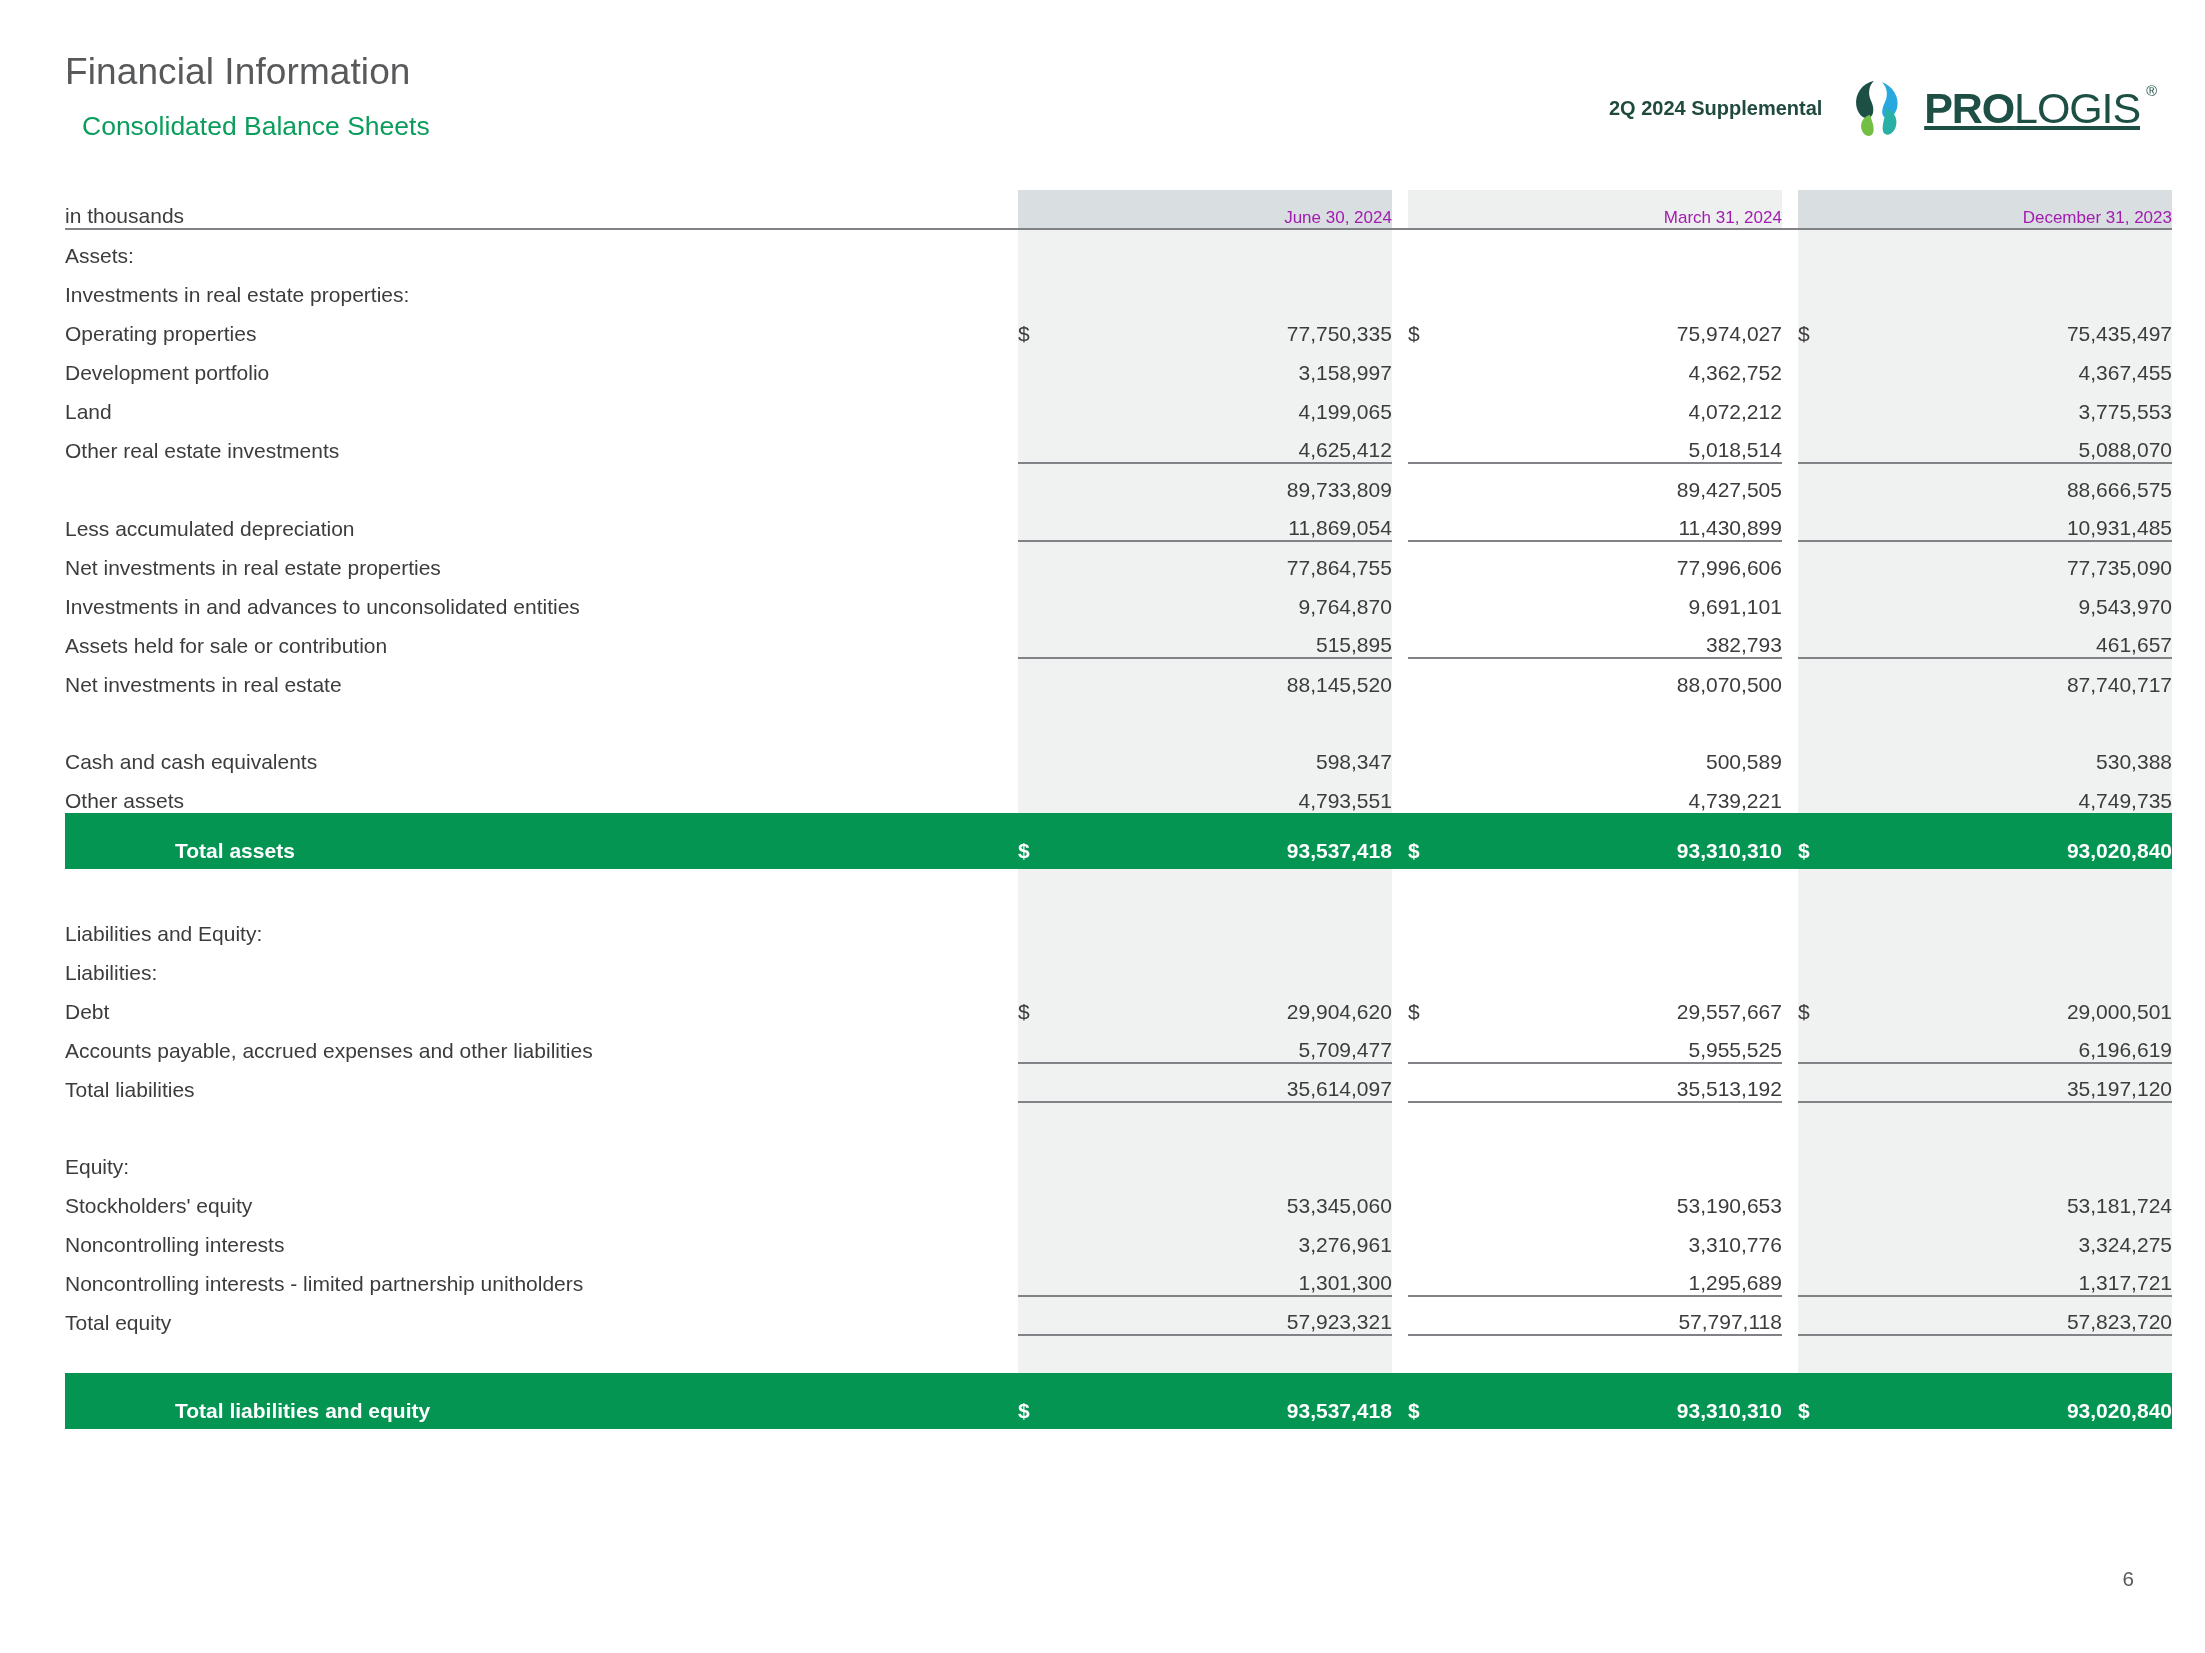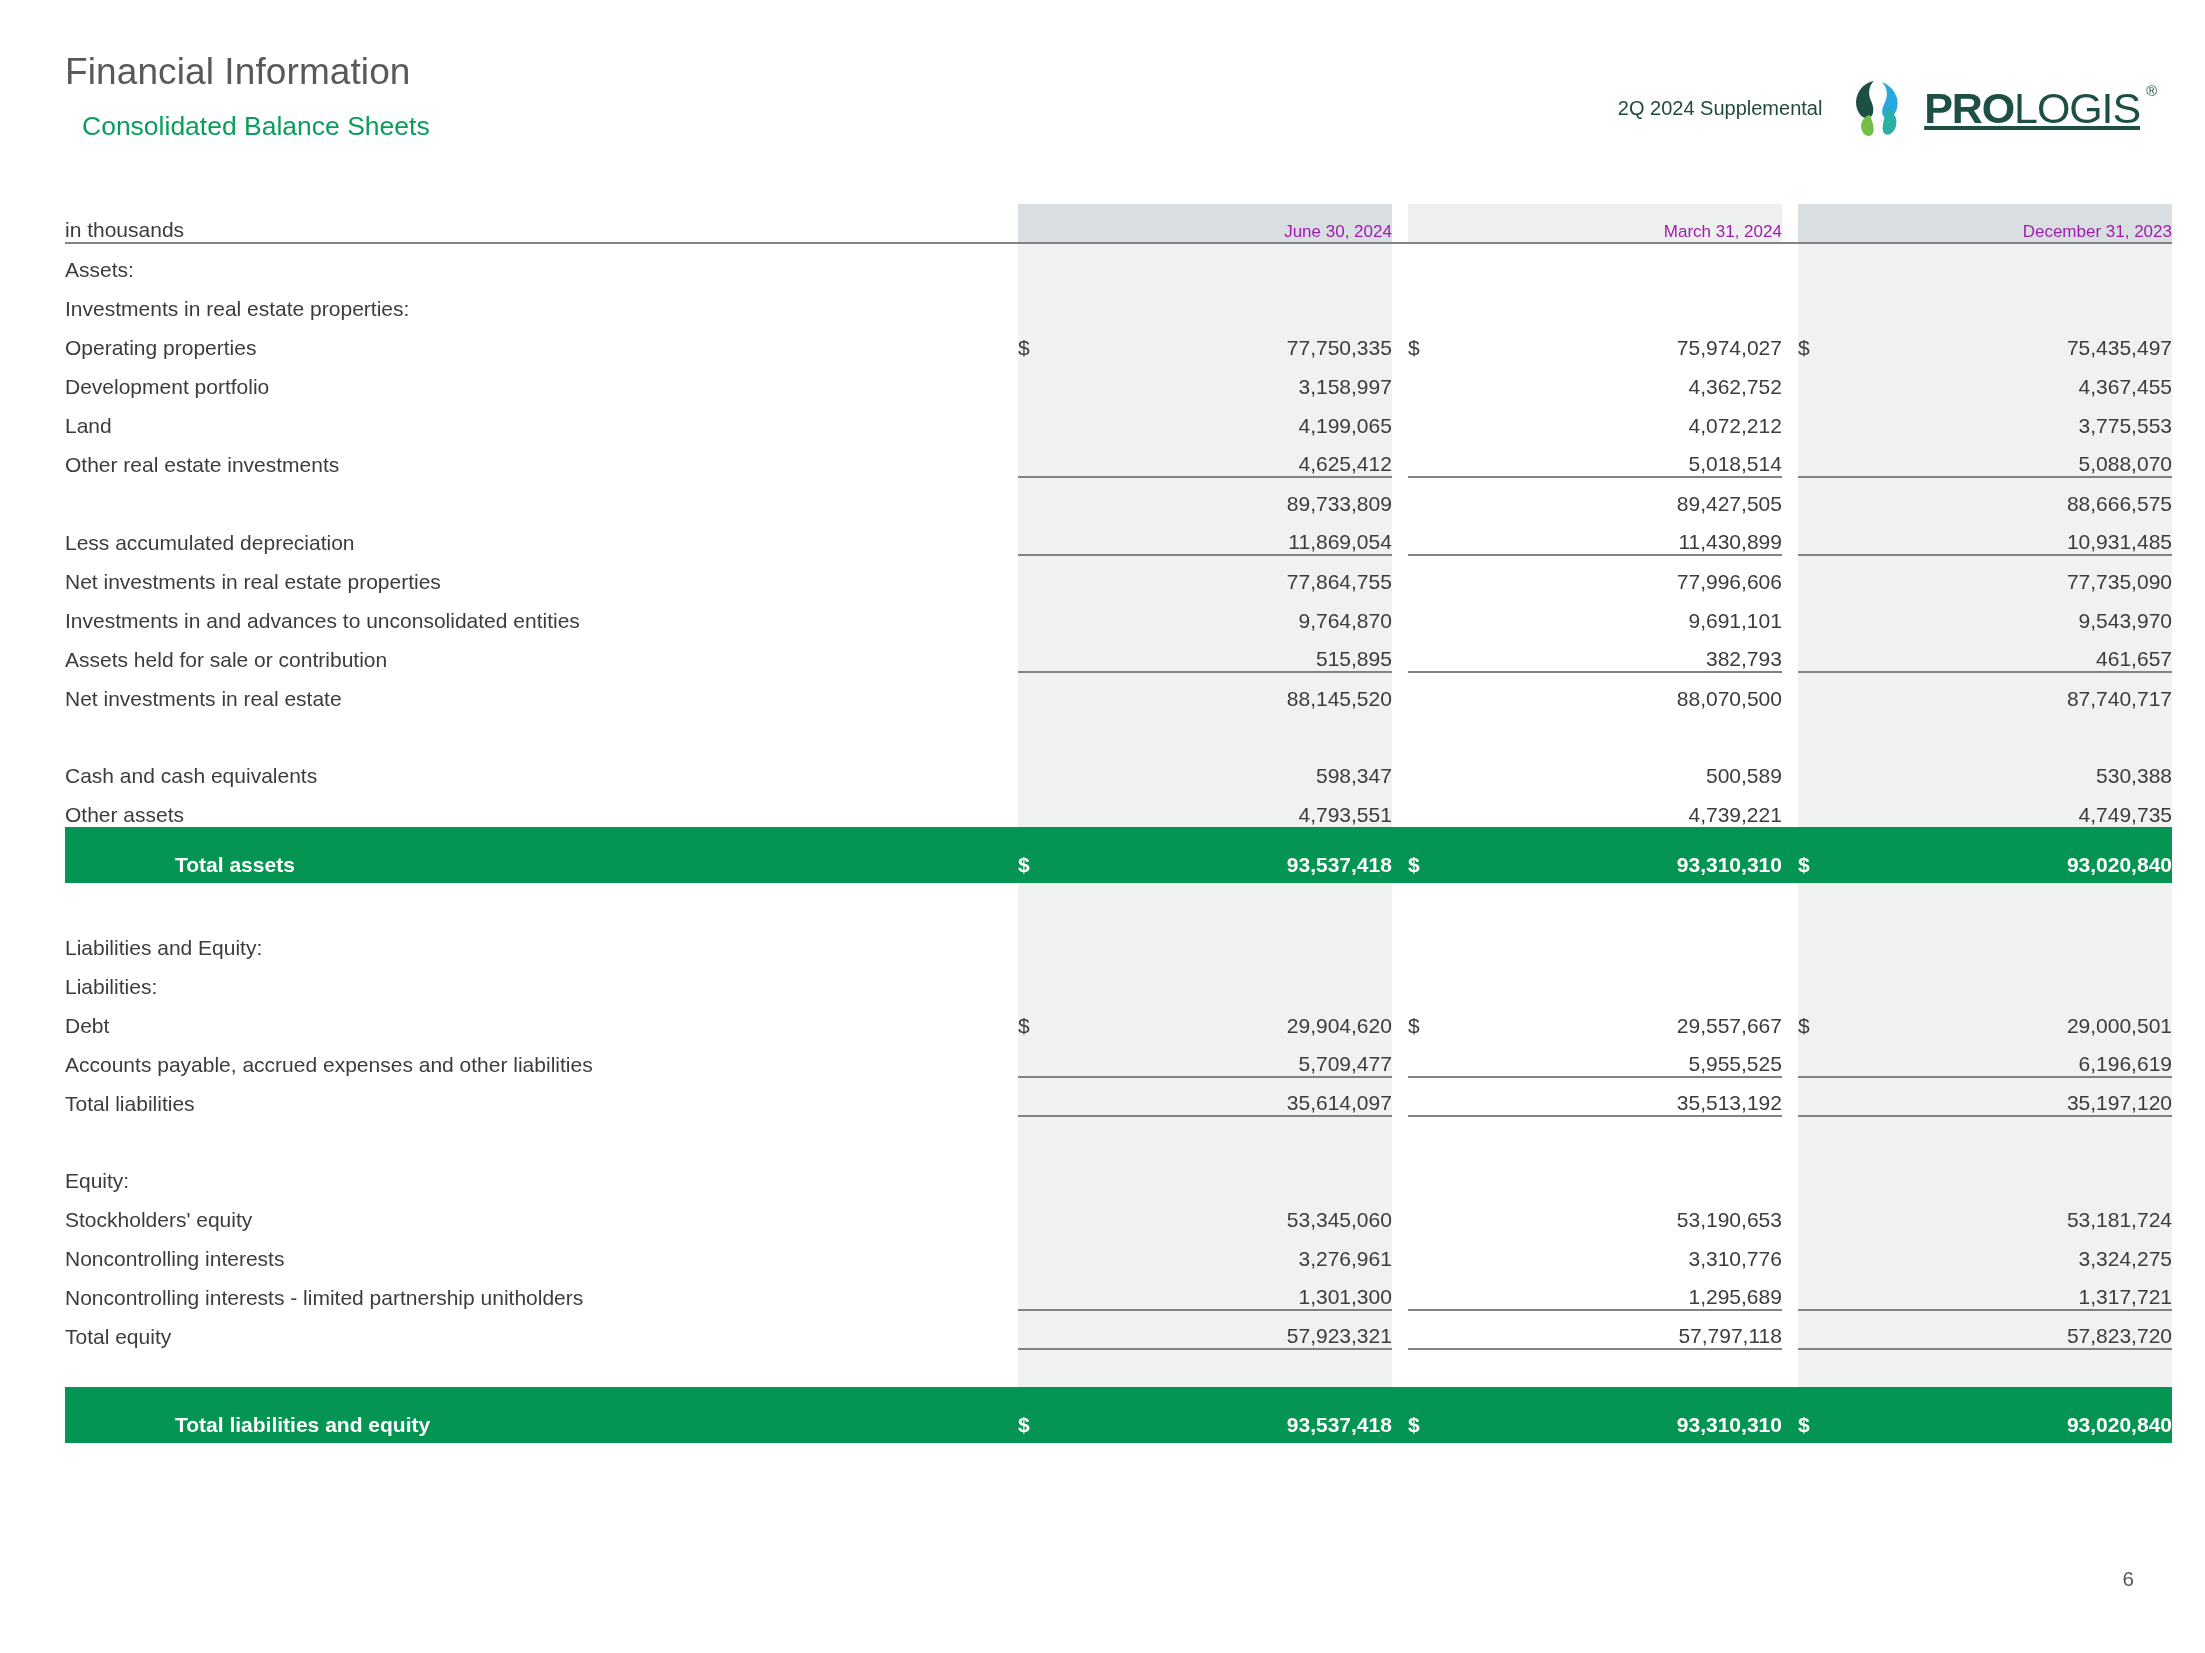--- a/index.html
+++ b/index.html
@@ -45,21 +45,21 @@
     position: absolute;
     right: 0; top: 37px;
     display: flex;
     align-items: center;
     gap: 22px;
   }
   .hdr-supp {
     font-size: 20px;
     color: #214a3f;
     white-space: nowrap;
-    font-weight: 400;
+    font-weight: 700;
   }
   .logo-wrap {
     display: flex;
     align-items: center;
     gap: 11.8px;
   }
   .logo-mark { width: 68px; height: 68px; display:block; }
   .logo-type {
     position: relative;
     font-size: 43px;
@@ -74,21 +74,21 @@
   .logo-reg {
     position: absolute;
     top: -2.9px; right: -16px;
     font-size: 14.7px;
     font-weight: 400;
   }
 
   
   table.bs {
     position: absolute;
-    left: 65px; top: 204px;
+    left: 65px; top: 190px;
     width: 2107px;
     border-collapse: collapse;
     table-layout: fixed;
     font-size: 21px;
     color: #3c3c3c;
   }
   table.bs col.c-label  { width: 948px; }
   table.bs col.c-cur    { width: 63px;  }
   table.bs col.c-val    { width: 309px; }
   table.bs col.c-gap    { width: 16px;  }

